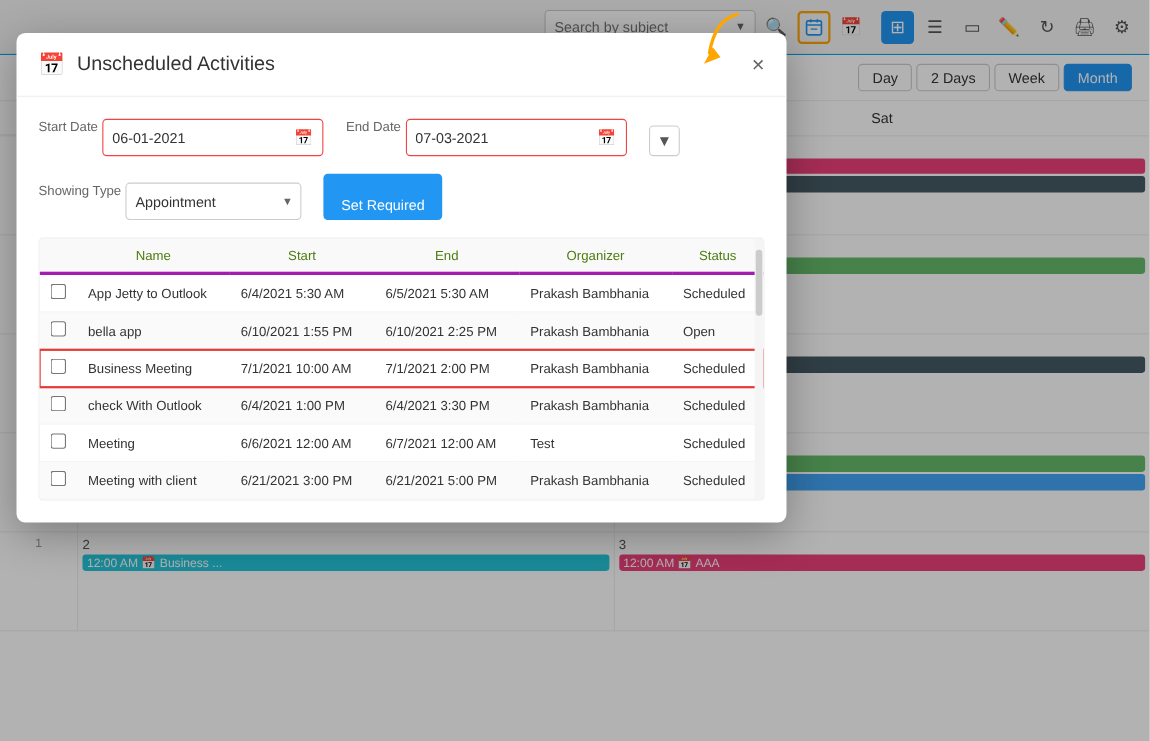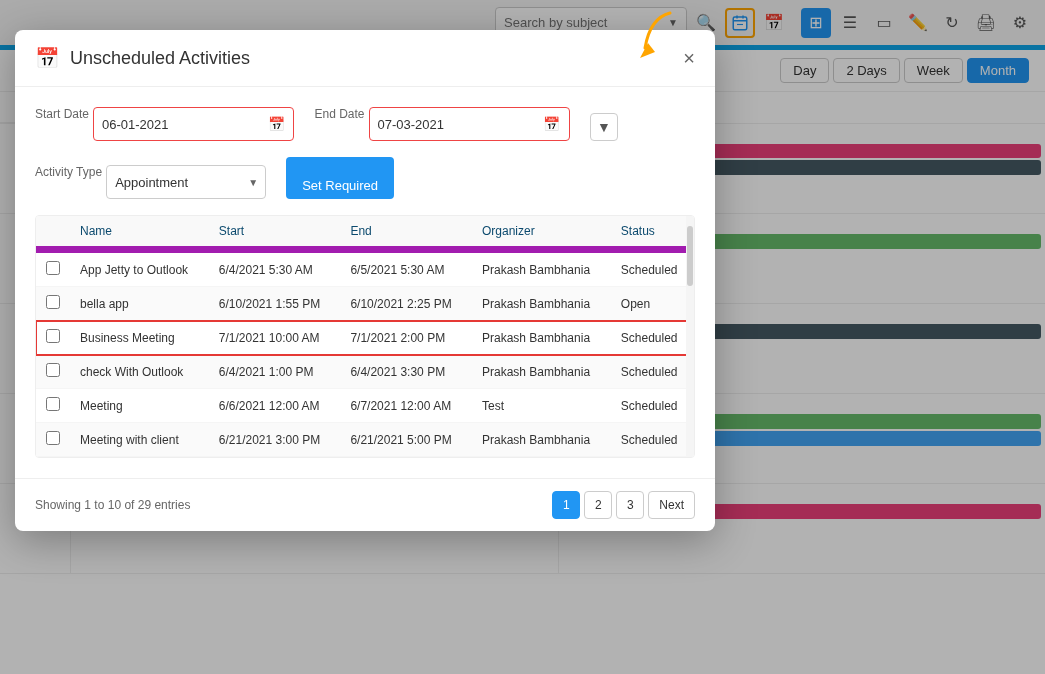--- a/index.html
+++ b/index.html
@@ -9,21 +9,21 @@
       background: #e8e8e8;
       width: 1045px;
       height: 674px;
       overflow: hidden;
       position: relative;
     }
 
     
     .toolbar {
       background: #f5f5f5;
-      border-bottom: 5px solid #0ea5e9;
+      border-bottom: 1px solid #0ea5e9;
       height: 50px;
       display: flex;
       align-items: center;
       padding: 0 10px;
       gap: 6px;
     }
     .search-wrapper {
       display: flex;
       align-items: center;
       margin-left: auto;
@@ -335,25 +335,25 @@
     }
     table {
       width: 100%;
       border-collapse: collapse;
     }
     thead tr {
       background: #f9f9f9;
     }
     th {
       padding: 8px 10px;
-      text-align: left;
+      text-align: center;
       font-weight: 500;
-      color: #0c4a6e;
+      color: #4d7c0f;
       font-size: 12px;
-      border-bottom: 7px solid #a21caf;
+      border-bottom: 3px solid #a21caf;
     }
     td {
       padding: 8px 10px;
       border-bottom: 1px solid #f5f5f5;
       color: #333;
       font-size: 12px;
       vertical-align: middle;
     }
     tr:nth-child(even) td { background: #fafafa; }
     .checkbox-cell {
@@ -449,20 +449,21 @@
   <div class="cal-header">
     <button class="view-btn">Day</button>
     <button class="view-btn">2 Days</button>
     <button class="view-btn">Week</button>
     <button class="view-btn active">Month</button>
   </div>
 
   <div class="cal-grid-header">
     <div style="border-bottom:1px solid #eee;"></div>
     <div class="cal-day-header">Fri</div>
+    <div class="cal-day-header">Sat</div>
   </div>
 
   <div class="cal-row">
     <div class="cal-week-num">3</div>
     <div class="cal-cell">
       <div class="cal-date-num">4</div>
       <div class="cal-event ev-teal">App Jetty to Outlook</div>
       <div class="cal-event ev-purple">Appointment</div>
       <div class="cal-event ev-blue">+2</div>
     </div>
@@ -552,21 +553,21 @@
         <div class="form-input">
           <input type="text" style="width: 160px;" value="07-03-2021">
           <span class="cal-icon">📅</span>
         </div>
       </div>
       <div class="filter-icon">▼</div>
     </div>
 
     <div class="form-row">
       <div class="form-group">
-        <label class="form-label">Activity Type</label>
+        <label class="form-label">Showing Type</label>
         <div class="form-select-wrapper">
           <select class="form-select">
             <option>Appointment</option>
           </select>
           <span class="select-arrow">▼</span>
         </div>
       </div>
       <button class="set-required-btn">Set Required</button>
     </div>
 
@@ -632,22 +633,13 @@
               <td>6/21/2021 3:00 PM</td>
               <td>6/21/2021 5:00 PM</td>
               <td>Prakash Bambhania</td>
               <td>Scheduled</td>
             </tr>
           </tbody>
       </table>
     </div>
   </div>
 
-  <div class="modal-footer">
-    <span class="showing-text">Showing 1 to 10 of 29 entries</span>
-    <div class="pagination">
-      <button class="page-btn active">1</button>
-      <button class="page-btn">2</button>
-      <button class="page-btn">3</button>
-      <button class="page-btn next">Next</button>
-    </div>
-  </div>
 </div>
 
 </body></html>

